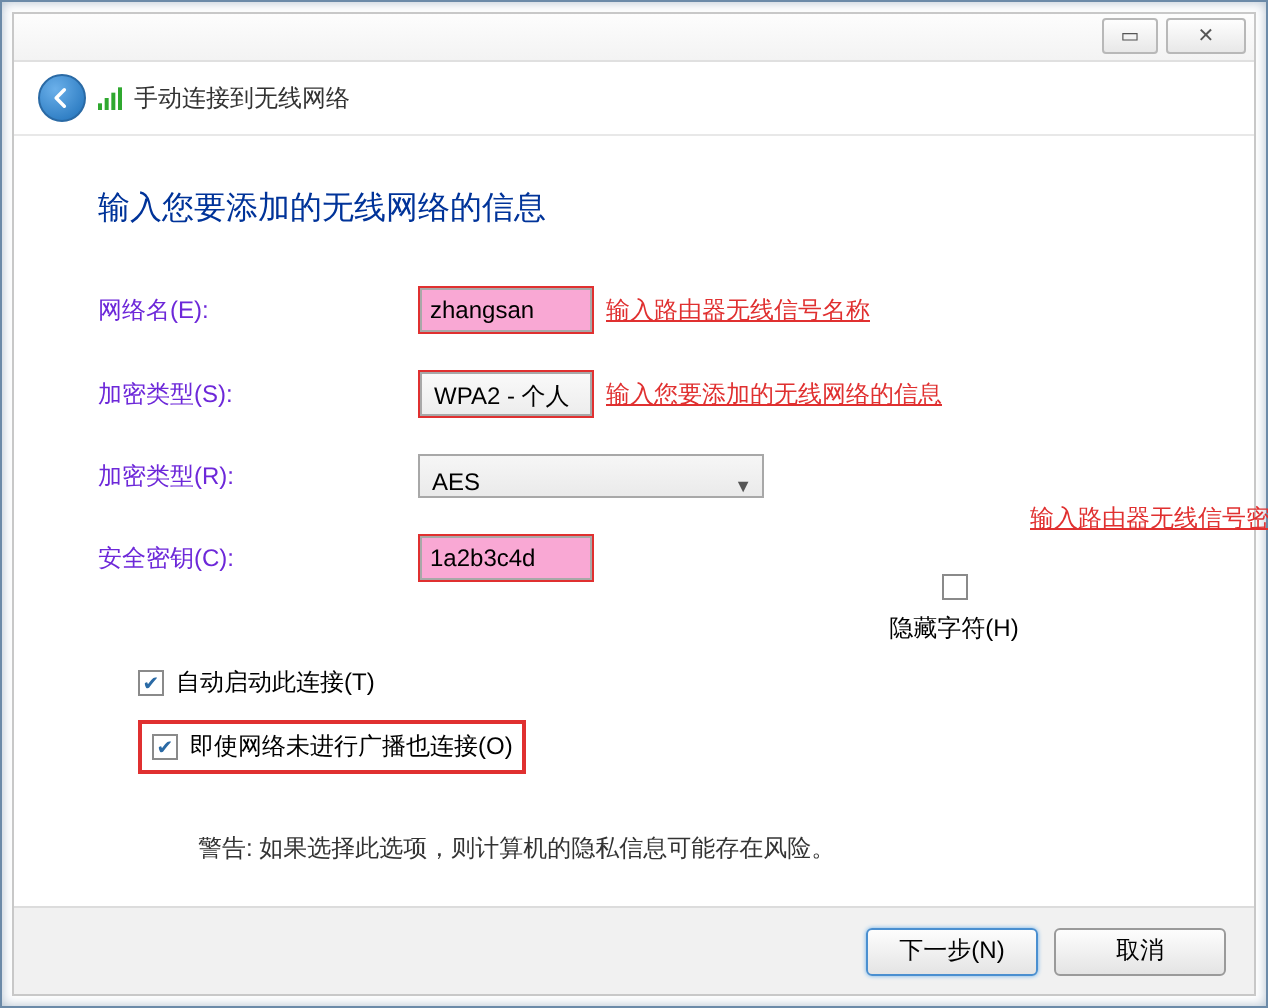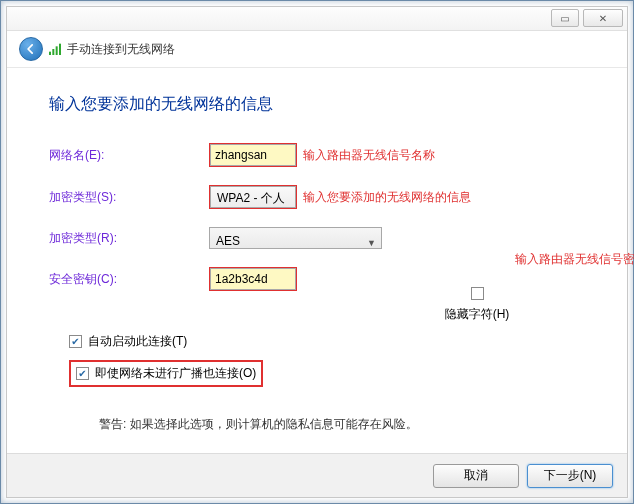--- a/index.html
+++ b/index.html
@@ -84,41 +84,42 @@
     .form-label {
       width: 160px;
       color: #6d28d9;
     }
     .text-input, .select {
       height: 22px;
       border: 1px solid #a8a8a8;
       font-family: inherit;
       font-size: 12px;
       padding: 0 4px;
-      background: #fef9c3;
+      background: #f9a8d4;
     }
     .text-input { width: 86px; }
     .select {
       width: 173px;
       display: flex;
       align-items: flex-end;
       justify-content: space-between;
       background: linear-gradient(#f6f6f6,#eaeaea);
       cursor: pointer;
       padding: 0 2px 0 6px;
     }
     .select.narrow { width: 86px; background: linear-gradient(#f9f9f9,#ededed);}
     .dropdown-arrow { font-size: 9px; color: #555; margin-right: 3px;}
     .red-box-wrap { display: inline-block; border: 2px solid #e03030; }
     .red-box-wrap .text-input, .red-box-wrap .select { border: 1px solid #a8a8a8; margin: -1px;}
     .annotation {
       color: #e03030;
       font-size: 12px;
       margin-left: 6px;
       white-space: nowrap;
+      text-decoration: underline;
     }
     .annotation.above {
       position: absolute;
       left: 300px;
       top: -16px;
     }
     .checkbox-row {
       display: flex;
       align-items: center;
       gap: 6px;
@@ -260,17 +261,17 @@
       <div class="cb-line boxed">
         <span class="cb">✔</span>
         <span>即使网络未进行广播也连接(O)</span>
       </div>
       <div class="warning">警告: 如果选择此选项，则计算机的隐私信息可能存在风险。</div>
     </div>
 
   </div>
 
   <div class="footer">
+    <button class="btn primary">下一步(N)</button>
     <button class="btn">取消</button>
-    <button class="btn primary">下一步(N)</button>
   </div>
 
 </div>
 
 </body></html>

